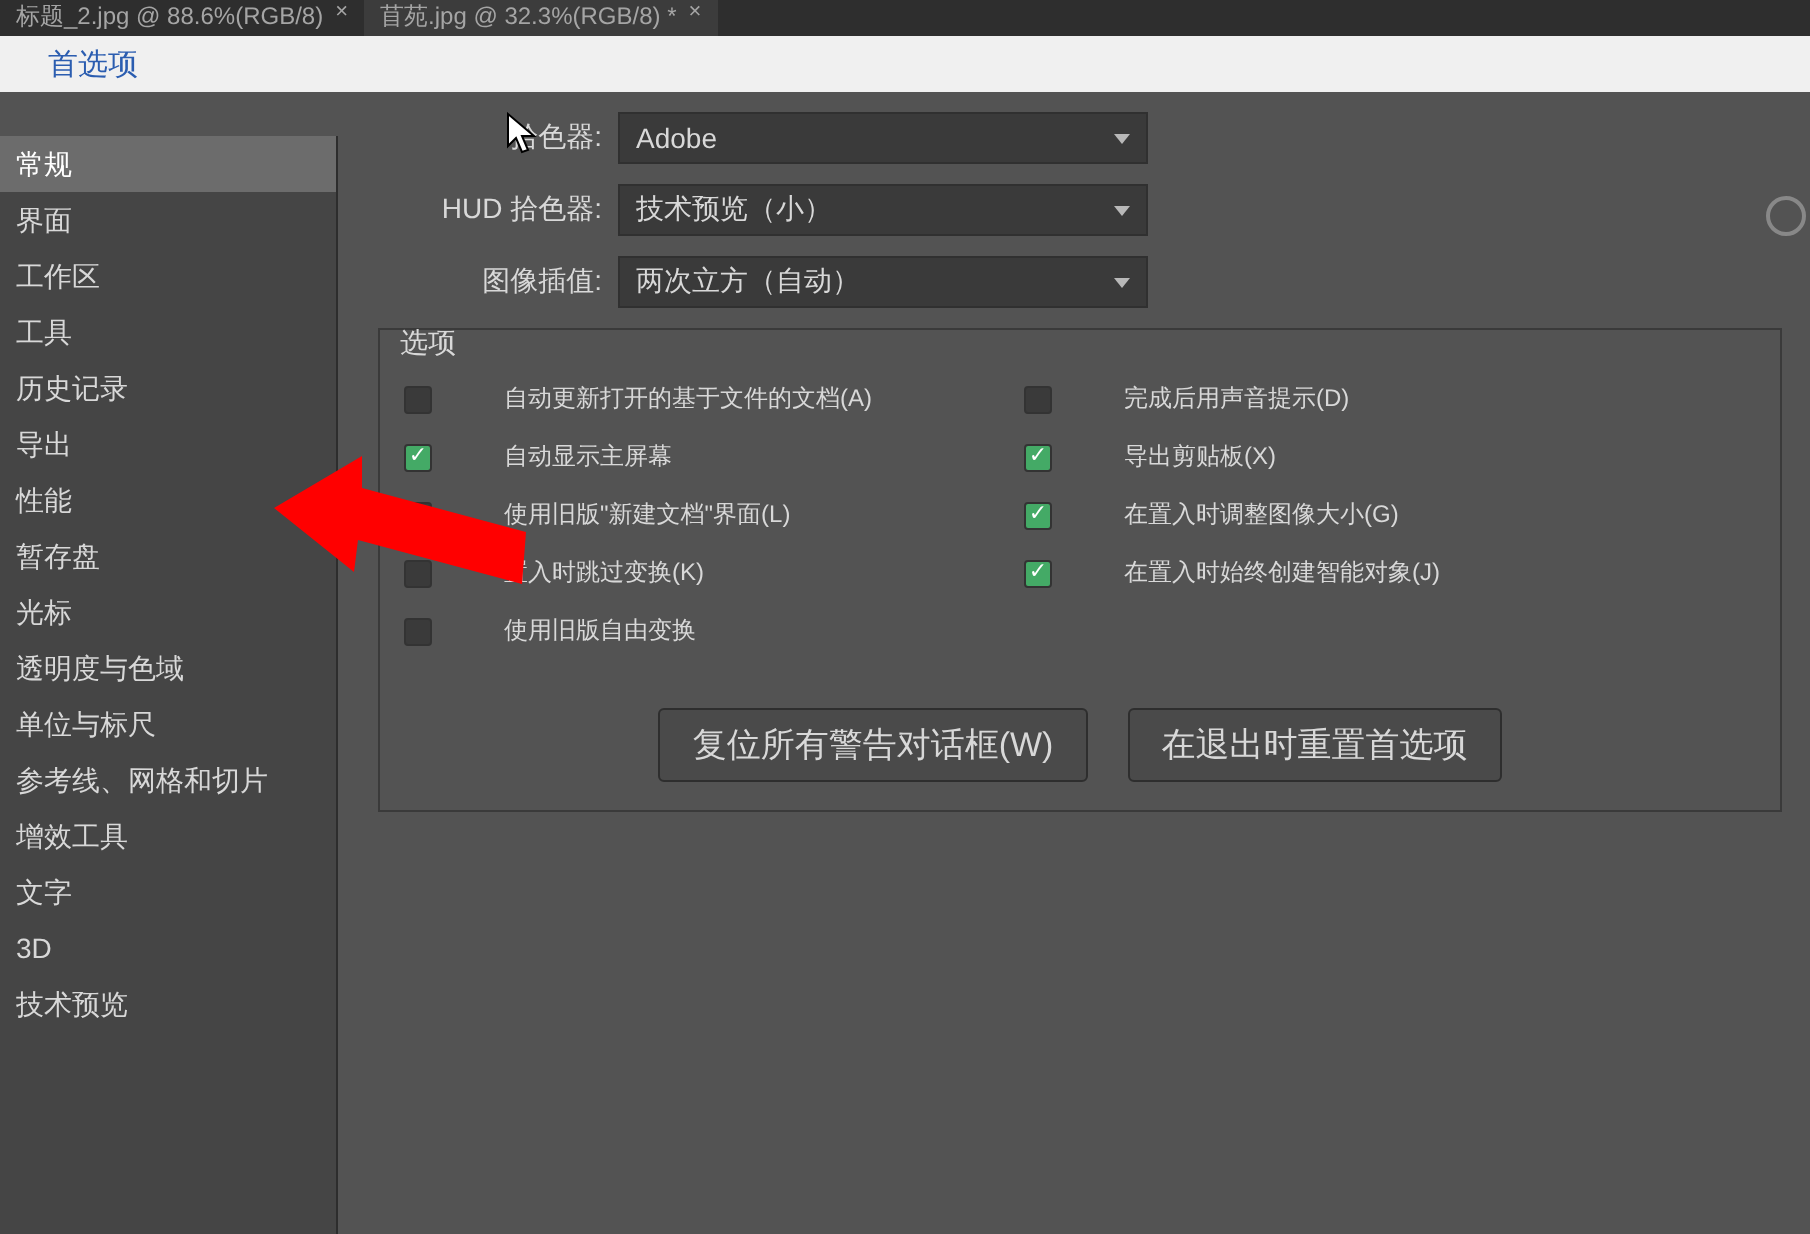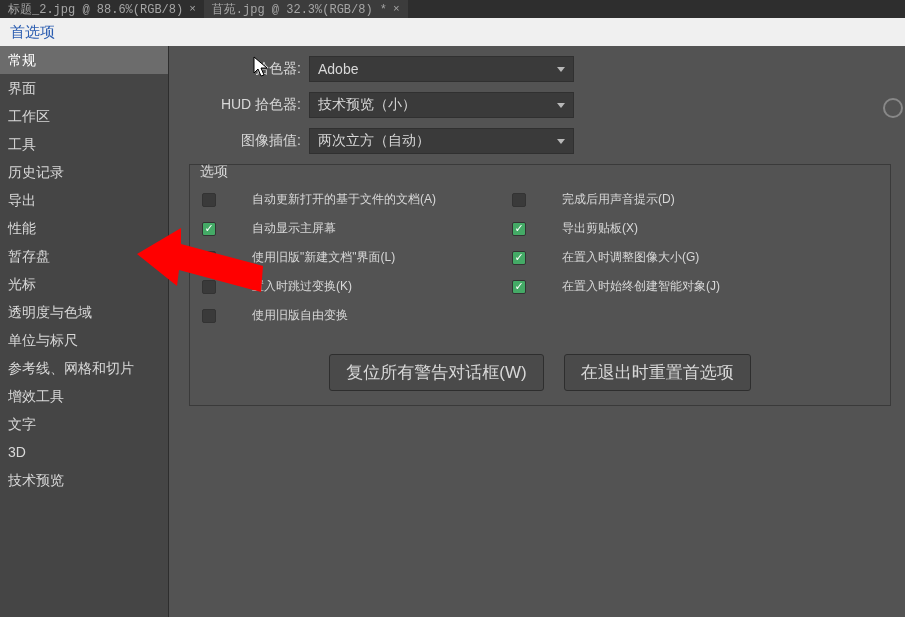--- a/index.html
+++ b/index.html
@@ -1,23 +1,23 @@
 <!DOCTYPE html>
 <html><head>
 <meta charset="utf-8">
 <style>
   * { box-sizing: border-box; margin: 0; padding: 0; }
   html, body { width: 905px; height: 617px; overflow: hidden; font-family: "Microsoft YaHei", Arial, sans-serif; font-size: 13px; background: #535353; color: #d8d8d8; }
   .tabbar { height: 18px; background: #2e2e2e; color: #a5a5a5; display: flex; align-items: center; font-size: 12px; overflow: hidden; }
-  .tab { padding: 0 8px; display: flex; align-items: center; height: 100%; font-family: Liberation Mono, monospace; }
+  .tab { padding: 0 8px; display: flex; height: 100%; }
   .tab.active { background: #3c3c3c; }
   .tab .close { margin-left: 6px; font-size: 11px; }
-  .titlebar { height: 28px; background: #f0f0f0; color: #2b5db0; display: flex; align-items: center; padding: 0 10px; font-size: 15px; }
+  .titlebar { height: 28px; background: #f0f0f0; color: #2b5db0; display: flex; align-items: center; padding: 0 24px; font-size: 15px; }
   .main { display: flex; height: calc(100% - 46px); }
-  .sidebar { width: 169px; background: #454545; border-right: 1px solid #2d2d2d; }
+  .sidebar { width: 169px; background: #454545; border-right: 1px solid #2d2d2d; margin-top: 22px; }
   .sidebar-item { padding: 4px 8px; cursor: pointer; font-size: 14px; line-height: 20px; }
   .sidebar-item.selected { background: #6c6c6c; color: #fff; }
   .content { flex: 1; padding: 10px 6px 10px 0; position: relative; }
   .row { display: flex; align-items: center; margin-bottom: 10px; }
   .row-label { width: 140px; text-align: right; padding-right: 8px; color: #d8d8d8; font-size: 14px; }
   .select { width: 265px; height: 25px; background: #3a3a3a; border: 1px solid #303030; color: #d8d8d8; display: flex; align-items: center; padding: 12px 8px; position: relative; font-size: 14px; }
   .select::after { content: ""; position: absolute; right: 8px; top: 50%; margin-top: -2px; border-left: 4px solid transparent; border-right: 4px solid transparent; border-top: 5px solid #b8b8b8; }
   .fieldset { border: 1px solid #3a3a3a; margin: 4px 8px 0 20px; padding: 26px 12px 14px 12px; position: relative; }
   .fieldset-legend { position: absolute; top: -2px; left: 10px; color: #d8d8d8; font-size: 14px; }
   .checks { display: flex; }

